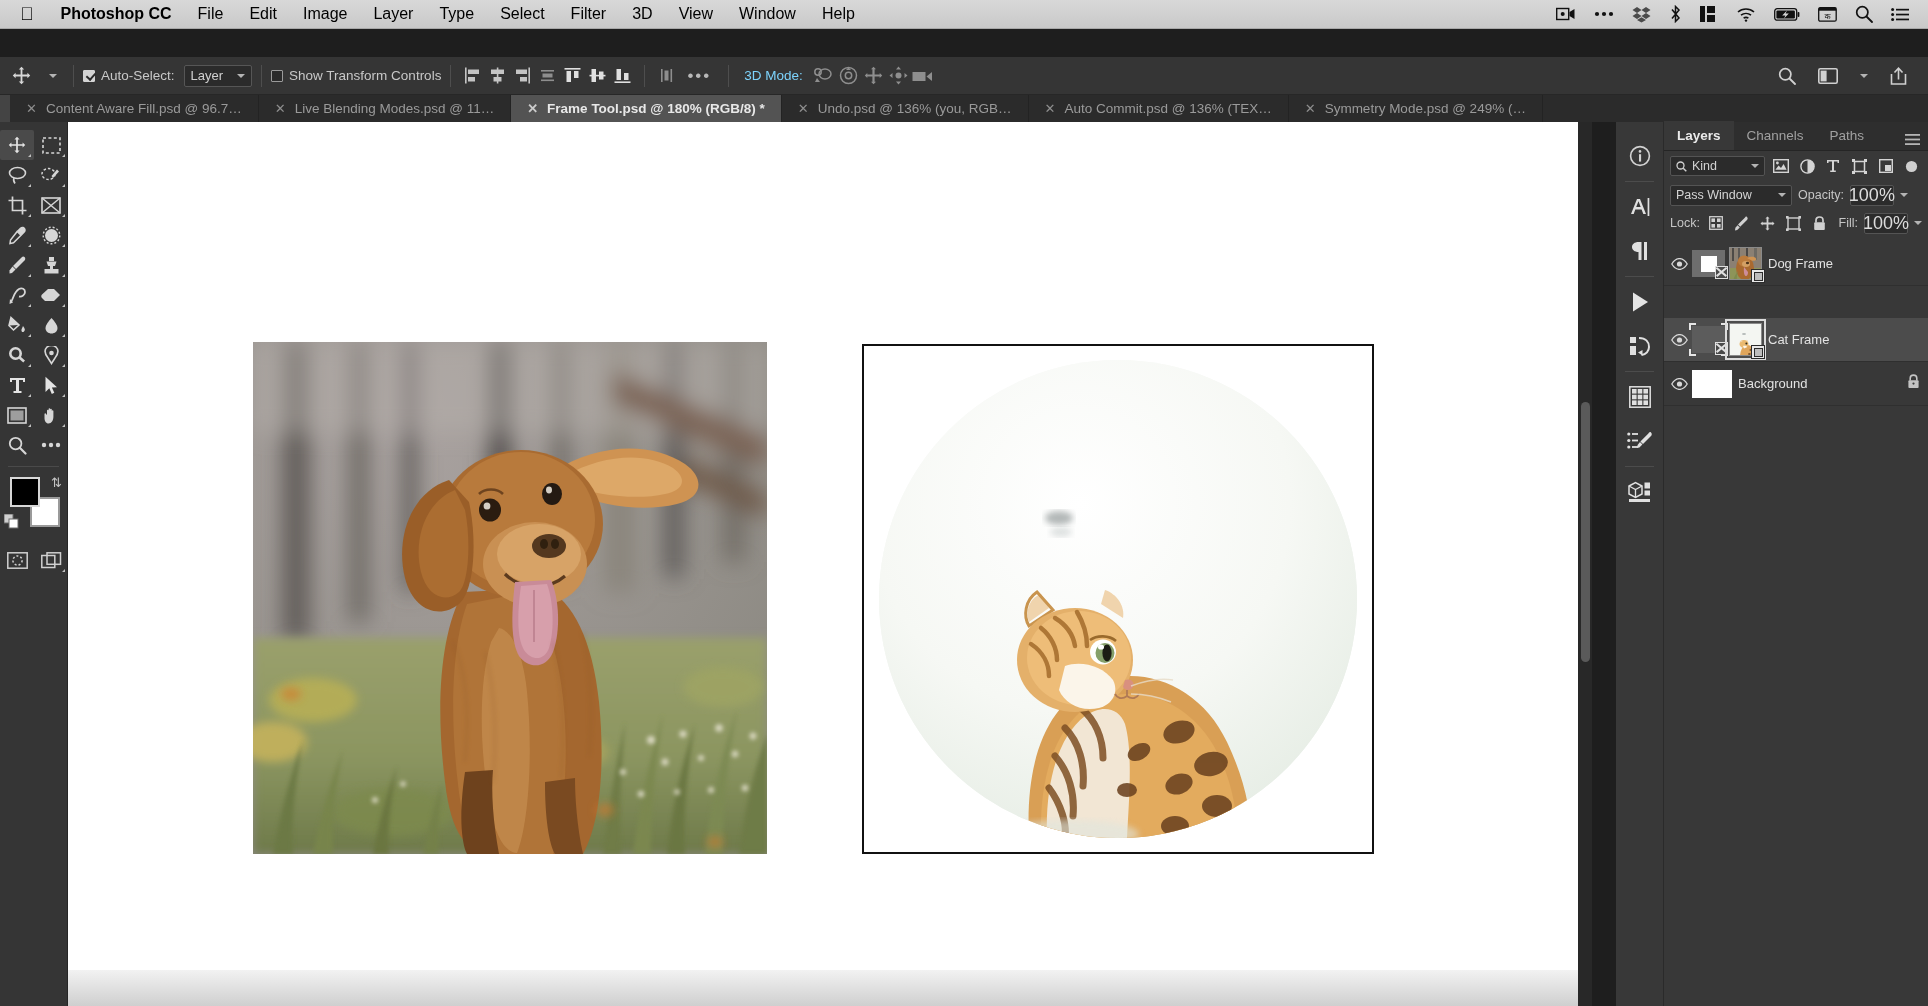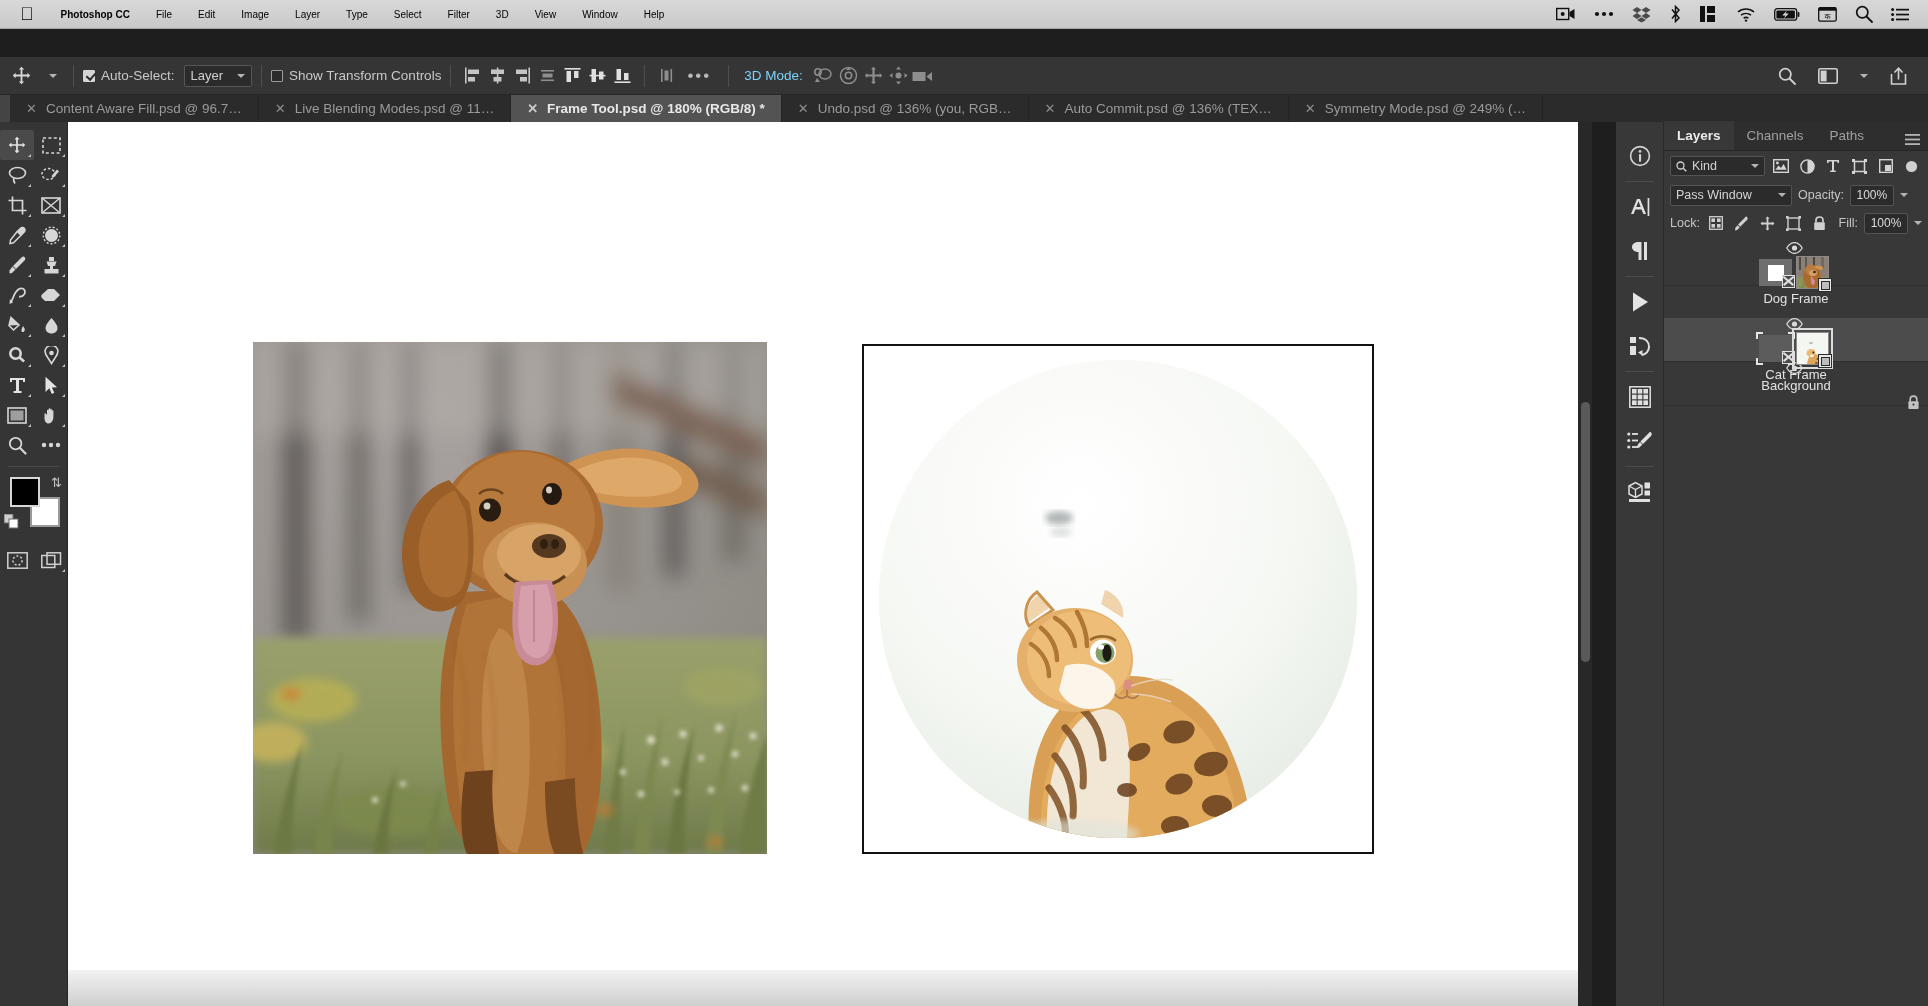--- a/index.html
+++ b/index.html
@@ -15,21 +15,21 @@
   
   .macbar {
     position: absolute; top: 0; left: 0; width: 1928px; height: 29px;
     background: linear-gradient(to bottom, #d8d8d8, #c9c9c9);
     border-bottom: 1px solid #a8a8a8;
     display: flex; align-items: center;
     padding: 0 10px;
     color: #000; font-size: 16px;
   }
   .macbar .apple { font-size: 18px; margin: 0 14px 0 10px; line-height: 1; }
-  .macbar .mi { padding: 0 13px; white-space: nowrap; font-size: 10px; }
+  .macbar .mi { padding: 0 13px; white-space: nowrap; font-size: 16px; }
   .macbar .mi.brand { font-weight: bold; }
   .macbar .spacer { flex: 1; }
   .macbar .sysi {
     padding: 0 9px; display: flex; align-items: center; justify-content: center;
     height: 29px;
   }
   .macbar svg { display: block; }
 
   
   .titlebar {
@@ -188,28 +188,28 @@
   .fico { width: 21px; display: flex; align-items: center; justify-content: center; }
   .blend-box {
     display: flex; align-items: center; width: 122px; height: 21px;
     background: #2b2b2b; border: 1px solid #545454; border-radius: 2px;
     padding: 0 5px; color: #d4d4d4; font-size: 12.5px;
   }
   .blend-box .bchev { margin-left: auto; }
   .num-box {
     width: 44px; height: 21px; background: #2b2b2b; border: 1px solid #545454;
     border-radius: 2px; display: flex; align-items: center; justify-content: center;
-    color: #dcdcdc; font-size: 12px;
+    color: #dcdcdc; font-size: 18px;
   }
   .lockico { width: 20px; display: flex; align-items: center; justify-content: center; }
 
   .layer-list { margin-top: 5px; }
   .layer-item {
     display: flex; align-items: center; height: 44px; padding: 0 8px 0 4px;
-    gap: 2px; border-bottom: 1px solid #2f2f2f; flex-direction: column;
+    gap: 2px; border-bottom: 1px solid #2f2f2f;
   }
   .layer-item.selected { background: #4c4c4c; margin-top: 32px; }
   .eye { width: 22px; display: flex; align-items: center; justify-content: center; }
   .thumb-pair { display: flex; align-items: center; gap: 4px; }
   .frame-thumb {
     width: 33px; height: 27px; background: #6e6e6e; position: relative;
     display: flex; align-items: center; justify-content: center;
   }
   .frame-thumb .inner-white { width: 16px; height: 16px; background: #fff; }
   .frame-thumb.framed {

